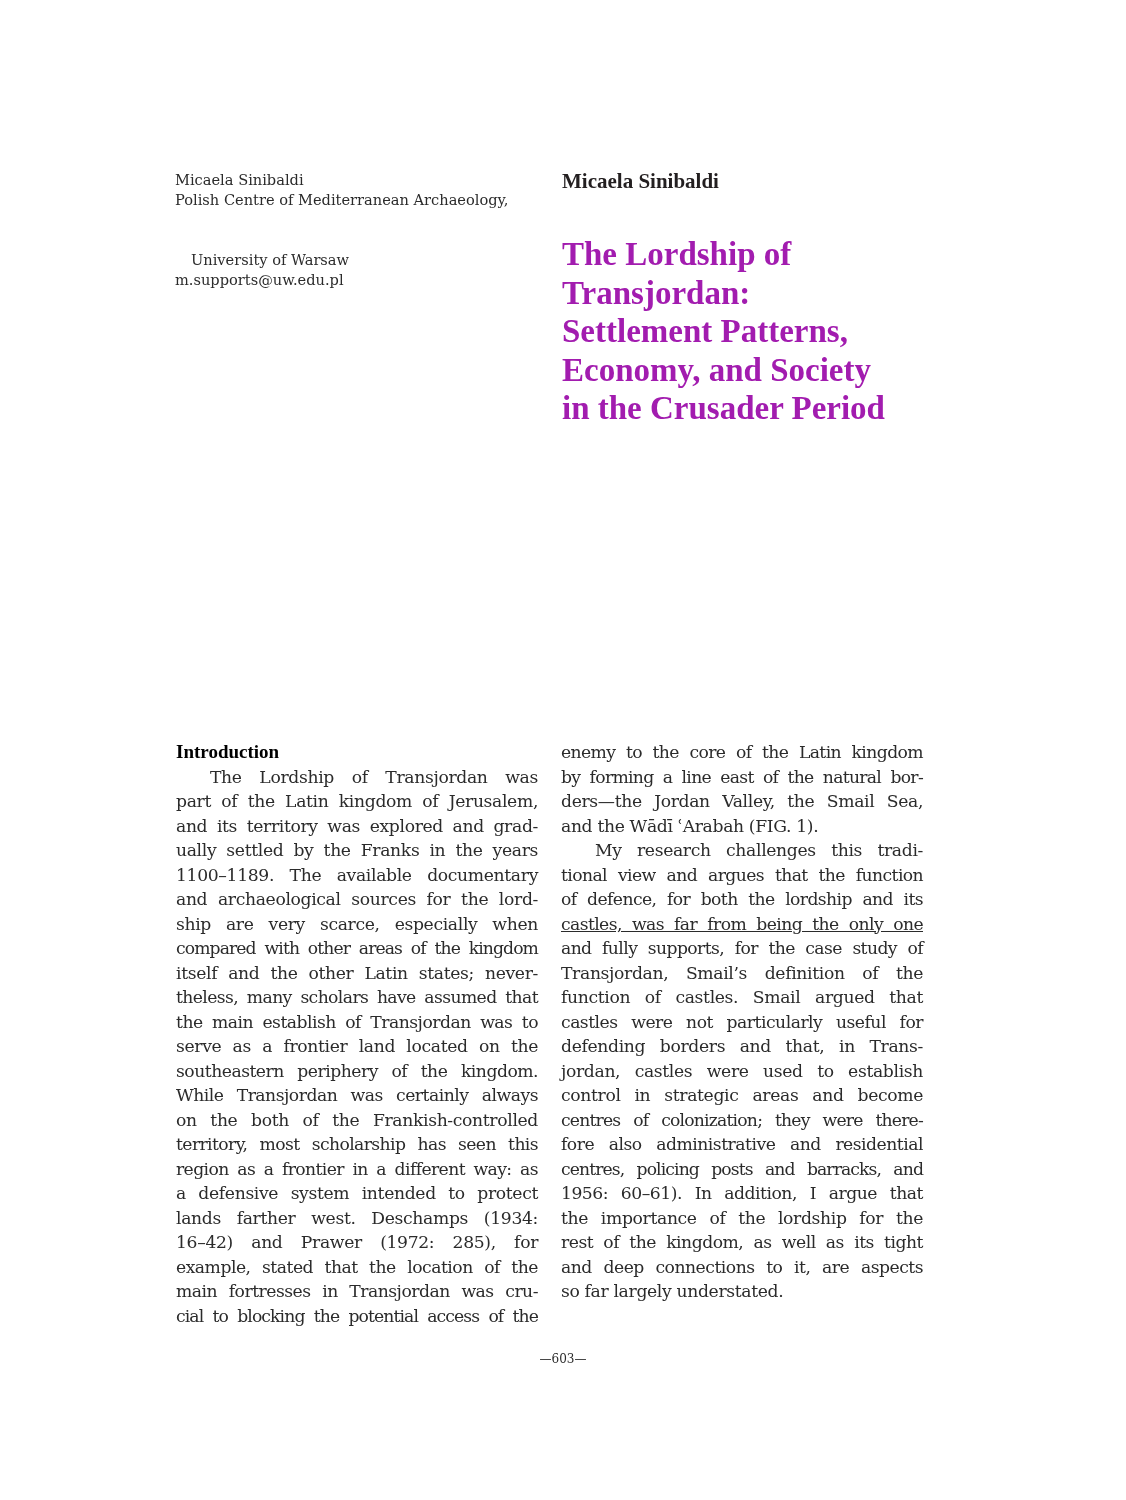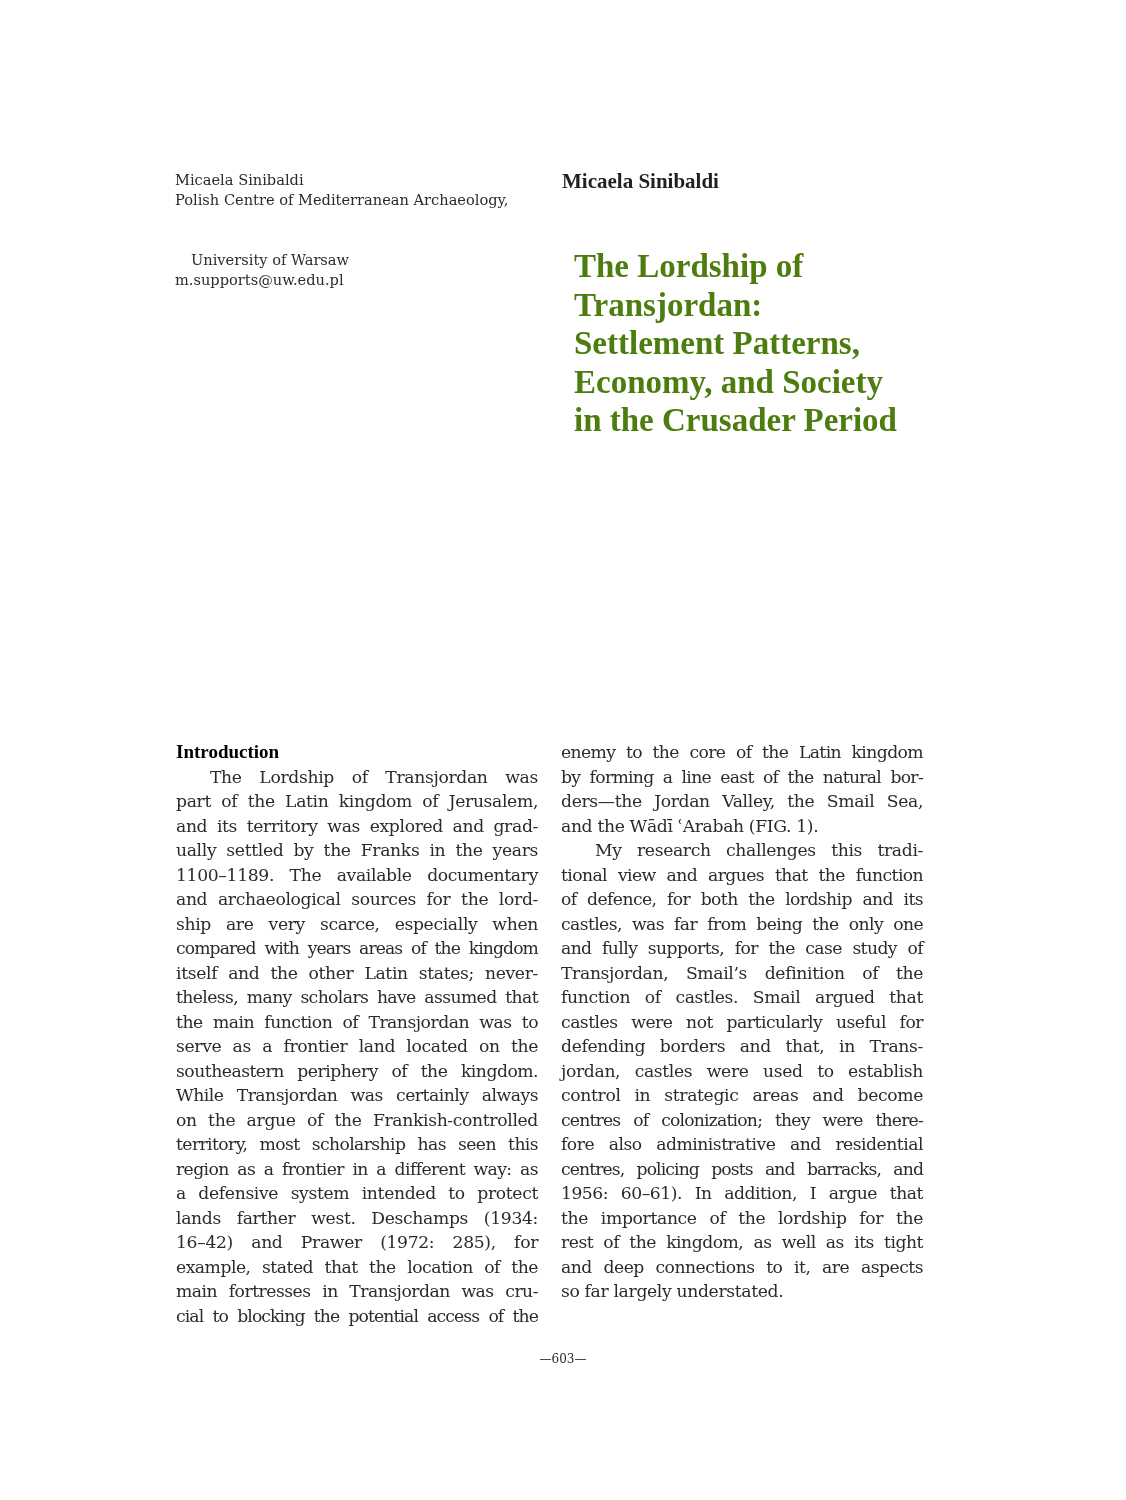--- a/index.html
+++ b/index.html
@@ -1,20 +1,20 @@
 <!DOCTYPE html>
 <html><head>
   <meta charset="utf-8">
   <style>
     html, body { margin: 0; padding: 0; background: #ffffff; }
     body { width: 1126px; height: 1500px; position: relative; overflow: hidden; color: #231f20; }
     .affil { position: absolute; left: 175px; top: 170px; font-family: "DejaVu Serif", serif; font-size: 14.6px; line-height: 20px; color: #2b2b2b; }
     .affil .indent { padding-left: 16px; margin-top: 40px; }
     .byline { position: absolute; left: 562px; top: 168px; font-family: "Liberation Serif", serif; font-weight: bold; font-size: 21px; line-height: 26px; color: #231f20; }
-    .title { position: absolute; left: 562px; top: 235px; font-family: "Liberation Serif", serif; font-weight: bold; font-size: 33px; line-height: 38.5px; color: #4d7c0f; margin: 12px; }
+    .title { position: absolute; left: 562px; top: 235px; font-family: "Liberation Serif", serif; font-weight: bold; font-size: 33px; line-height: 38.5px; color: #a21caf; margin: 0; }
     .col { position: absolute; top: 740px; width: 362px; font-family: "DejaVu Serif", serif; font-size: 17.2px; line-height: 24.5px; color: #2b2b2b; }
     .col.left { left: 176px; }
     .col.right { left: 561px; }
     .line { display: block; height: 24.5px; text-align: justify; text-align-last: justify; white-space: nowrap; overflow: visible; letter-spacing: -0.35px; word-spacing: 0px; }
     .line.last { text-align-last: left; }
     .line.indent { padding-left: 34px; }
     .heading { font-family: "Liberation Serif", serif; font-weight: bold; font-size: 19px; height: 24.5px; line-height: 24.5px; color: #000000; }
     .folio { position: absolute; left: 0; width: 1126px; top: 1352px; text-align: center; font-family: "DejaVu Serif", serif; font-size: 12px; color: #2b2b2b; }
   </style>
 </head>
@@ -39,47 +39,47 @@
 
 <div class="col left">
   <div class="heading">Introduction</div>
   <span class="line indent">The Lordship of Transjordan was</span>
   <span class="line">part of the Latin kingdom of Jerusalem,</span>
   <span class="line">and its territory was explored and grad-</span>
   <span class="line">ually settled by the Franks in the years</span>
   <span class="line">1100–1189. The available documentary</span>
   <span class="line">and archaeological sources for the lord-</span>
   <span class="line">ship are very scarce, especially when</span>
-  <span class="line" style="letter-spacing:-0.9px;">compared with years areas of the kingdom</span>
+  <span class="line" style="letter-spacing:-0.9px;">compared with other areas of the kingdom</span>
   <span class="line">itself and the other Latin states; never-</span>
   <span class="line" style="letter-spacing:-0.6px;">theless, many scholars have assumed that</span>
-  <span class="line" style="letter-spacing:-0.5px;">the main function of Transjordan was to</span>
+  <span class="line" style="letter-spacing:-0.5px;">the main establish of Transjordan was to</span>
   <span class="line">serve as a frontier land located on the</span>
   <span class="line" style="letter-spacing:-0.5px;">southeastern periphery of the kingdom.</span>
   <span class="line" style="letter-spacing:-0.5px;">While Transjordan was certainly always</span>
-  <span class="line">on the argue of the Frankish-controlled</span>
+  <span class="line">on the both of the Frankish-controlled</span>
   <span class="line" style="letter-spacing:-0.6px;">territory, most scholarship has seen this</span>
   <span class="line" style="letter-spacing:-0.6px;">region as a frontier in a different way: as</span>
   <span class="line">a defensive system intended to protect</span>
   <span class="line">lands farther west. Deschamps (1934:</span>
   <span class="line">16–42) and Prawer (1972: 285), for</span>
   <span class="line" style="letter-spacing:-0.5px;">example, stated that the location of the</span>
   <span class="line" style="letter-spacing:-0.5px;">main fortresses in Transjordan was cru-</span>
   <span class="line" style="letter-spacing:-0.9px;">cial to blocking the potential access of the</span>
 </div>
 
 <div class="col right">
   <span class="line" style="letter-spacing:-0.6px;">enemy to the core of the Latin kingdom</span>
   <span class="line" style="letter-spacing:-0.7px;">by forming a line east of the natural bor-</span>
   <span class="line">ders—the Jordan Valley, the Smail Sea,</span>
   <span class="line last">and the Wādī ʿArabah (FIG. 1).</span>
   <span class="line indent">My research challenges this tradi-</span>
   <span class="line" style="letter-spacing:-0.6px;">tional view and argues that the function</span>
   <span class="line" style="letter-spacing:-0.6px;">of defence, for both the lordship and its</span>
-  <span class="line" style="letter-spacing:-0.6px;">castles, was far from being the only one</span>
+  <span class="line" style="letter-spacing:-0.6px;text-decoration:underline;">castles, was far from being the only one</span>
   <span class="line" style="letter-spacing:-0.6px;">and fully supports, for the case study of</span>
   <span class="line">Transjordan, Smail’s definition of the</span>
   <span class="line">function of castles. Smail argued that</span>
   <span class="line" style="letter-spacing:-0.5px;">castles were not particularly useful for</span>
   <span class="line">defending borders and that, in Trans-</span>
   <span class="line">jordan, castles were used to establish</span>
   <span class="line">control in strategic areas and become</span>
   <span class="line" style="letter-spacing:-0.8px;">centres of colonization; they were there-</span>
   <span class="line" style="letter-spacing:-0.5px;">fore also administrative and residential</span>
   <span class="line" style="letter-spacing:-0.9px;">centres, policing posts and barracks, and</span>

